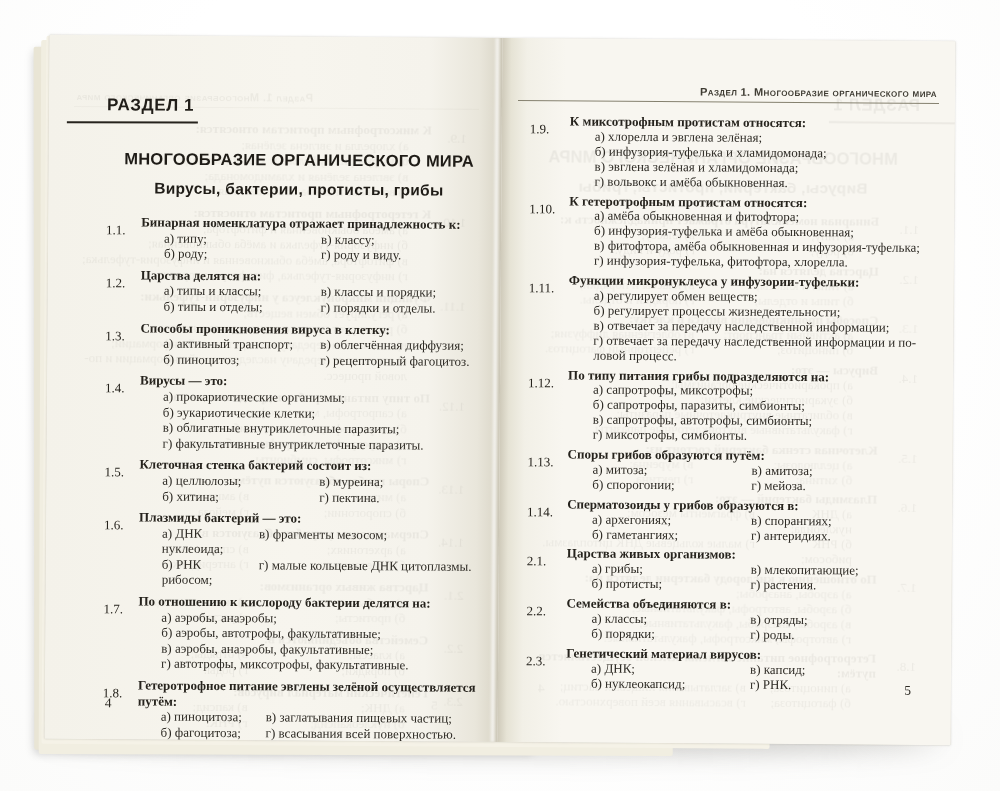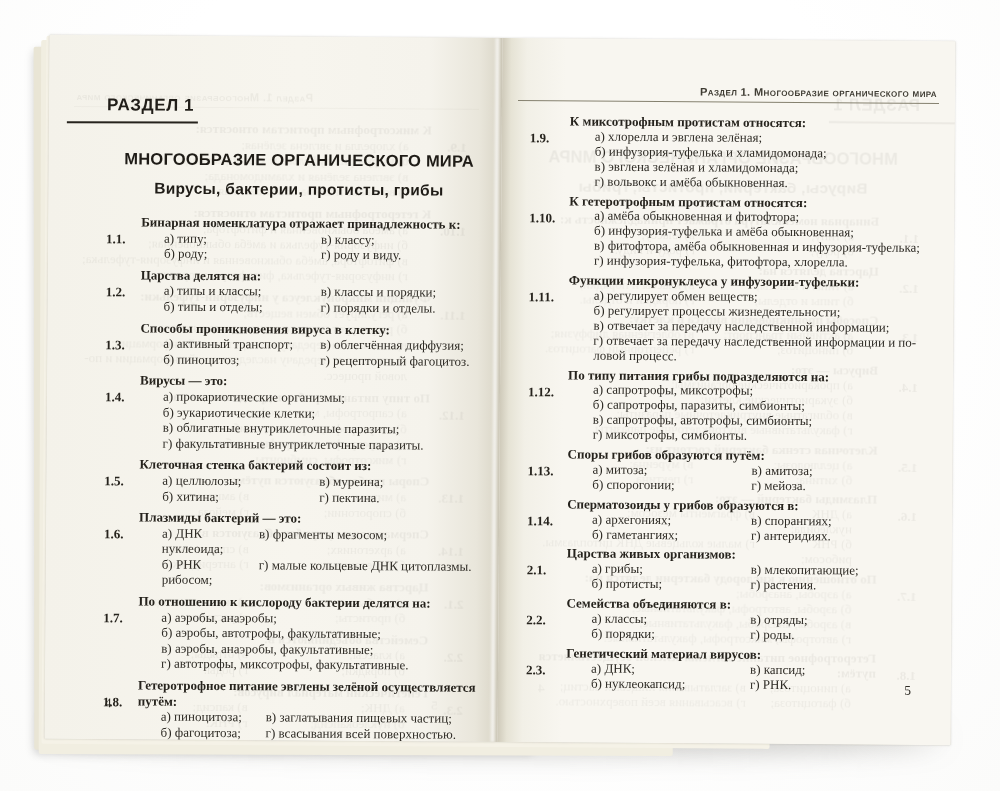--- a/index.html
+++ b/index.html
@@ -83,21 +83,21 @@
   }
 
   
   .questions{list-style:none;margin:0;padding:0;font-size:13px;color:#2d2a24;}
   .page-left  .questions{line-height:15.6px;}
   .page-right .questions{line-height:14.9px;}
   .question{position:relative;padding-left:35px;}
   .page-left  .question{margin-bottom:6px;}
   .page-right .question{margin-bottom:5px;}
   .page-right .question{padding-left:40px;}
-  .qnum{position:absolute;left:0;top:17px;font-weight:bold;color:#26231d;}
+  .qnum{position:absolute;left:0;top:8px;font-weight:normal;color:#26231d;}
   .stem{font-weight:bold;color:#26231d;}
   .opts{margin-left:23px;}
   .page-right .opts{margin-left:25px;}
   .opts .opt{display:block;}
   .opts.cols,.opts.cols-narrow,.opts.cols-medium{display:grid;column-gap:4px;}
   .opts.cols{grid-template-columns:153px auto;}
   .page-right .opts.cols{grid-template-columns:155px auto;}
   .opts.cols-narrow{grid-template-columns:93px auto;}
   .opts.cols-medium{grid-template-columns:101px auto;}
 

